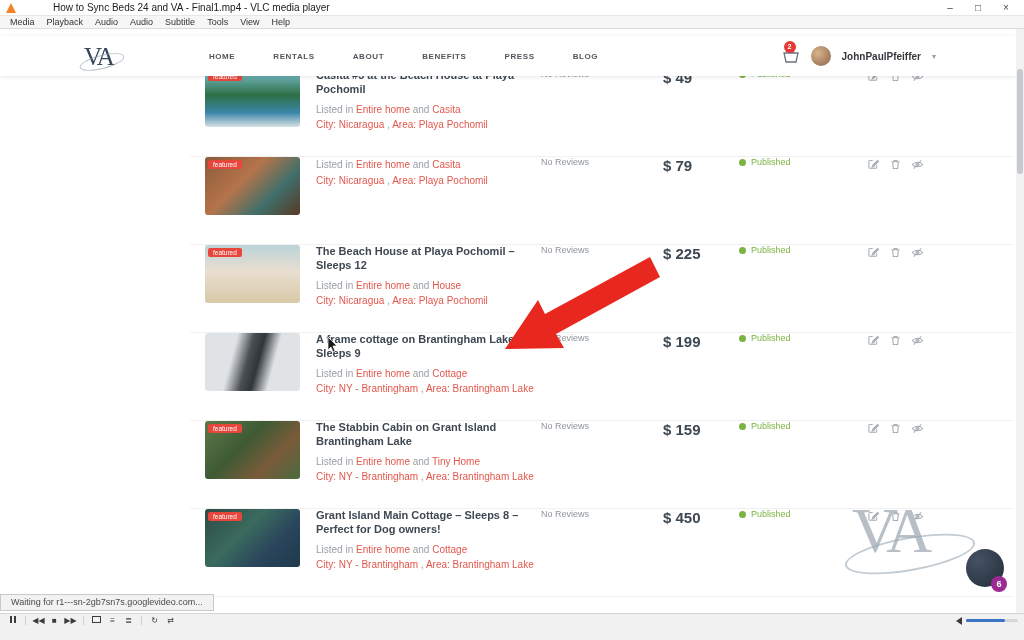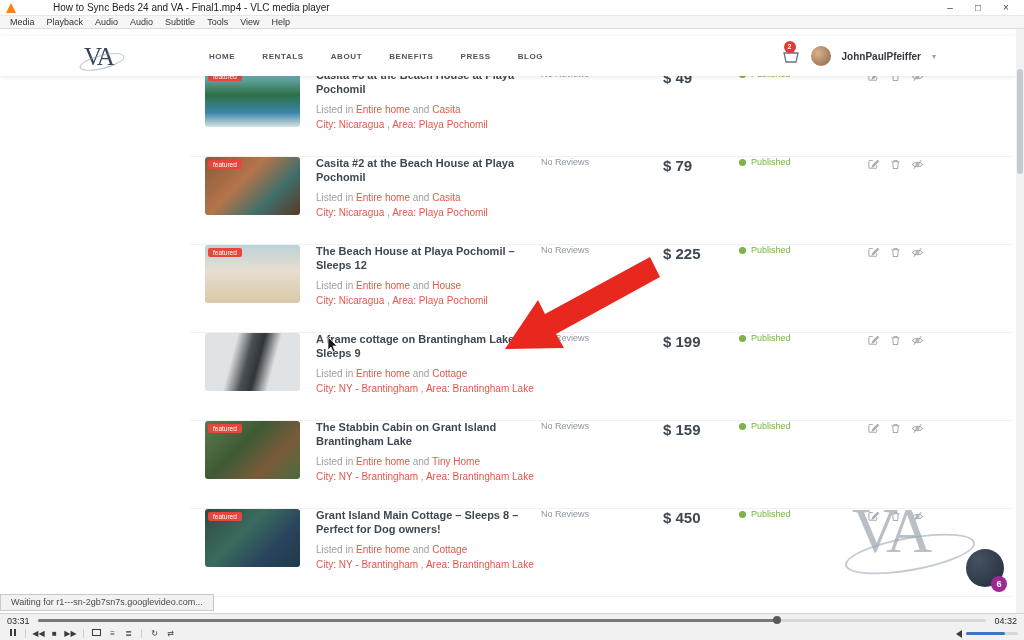--- a/index.html
+++ b/index.html
@@ -20,21 +20,21 @@
 
   
   .video { position:relative; width:1024px; height:584px; background:#ffffff; overflow:hidden; }
 
   .site-header { position:absolute; top:7px; left:0; right:8px; height:40px; background:#fff;
     box-shadow:0 1px 4px rgba(0,0,0,.10); display:flex; align-items:center; z-index:10; }
   .logo { margin-left:84px; font-family:"Liberation Serif", serif; font-size:25px; color:#36465a;
     letter-spacing:-2px; position:relative; line-height:1; }
   .logo .swoosh { position:absolute; left:-5px; top:11px; width:46px; height:14px;
     border:1px solid #8fa3b5; border-radius:50%; transform:rotate(-14deg); opacity:.65; }
-  .nav { display:flex; gap:27px; margin-left:96px; }
+  .nav { display:flex; gap:38px; margin-left:96px; }
   .nav span { font-size:8px; font-weight:bold; letter-spacing:.6px; color:#52565c; }
   .hdr-right { margin-left:auto; margin-right:80px; display:flex; align-items:center; gap:11px; }
   .cart { position:relative; width:18px; height:16px; }
   .cart svg { width:18px; height:16px; }
   .cart-badge { position:absolute; top:-7px; left:2px; min-width:12px; height:12px; border-radius:50%;
     background:#e53935; color:#fff; font-size:7px; font-weight:bold; text-align:center; line-height:12px; }
   .avatar { width:20px; height:20px; border-radius:50%;
     background:radial-gradient(circle at 35% 35%, #d9b48c, #8a6246); }
   .username { font-size:10px; font-weight:bold; color:#34383d; }
   .caret { font-size:8px; color:#9aa0a6; }
@@ -190,21 +190,20 @@
             </svg>
       </span>
     </div>
   </div>
 
   <div class="listing-row">
     <div class="thumb-wrap" style="background: linear-gradient(135deg, rgb(138, 90, 59), rgb(181, 116, 74) 40%, rgb(63, 111, 106) 70%, rgb(90, 56, 38));">
       <span class="featured-badge">featured</span>
     </div>
     <div class="col-main">
-      <div class="l-title">Casita #2 at the Beach House at Playa Pochomil</div>
       <div class="l-meta">
         <span>Listed in</span>
         <span class="red">Entire home</span>
         <span>and</span>
         <span class="red">Casita</span>
         <br>
         <span class="red">City:</span>
         <span class="red">Nicaragua</span><span> , </span><span class="red">Area:</span>
         <span class="red">Playa Pochomil</span>
       </div>
@@ -433,27 +432,20 @@
     <span class="chat-badge">6</span>
   </div>
 
   <svg class="overlay-svg" viewBox="0 0 1024 584">
     <polygon points="650,228 545,285 538,271 505,320 564,319 556,305 660,248" fill="#e8281e"></polygon>
     <polygon points="328,308 328,321 331,318 333,323 335,322 333,317 337,317" fill="#1a1a1a" stroke="#ffffff" stroke-width="0.7"></polygon>
   </svg>
 </div>
 
 <div class="vlc-bottom">
-  <div class="seek-row">
-    <span class="time">03:31</span>
-    <div class="seek-track">
-      <div class="seek-progress" style="width: 78%;"></div>
-    </div>
-    <span class="time">04:32</span>
-  </div>
   <div class="controls-row">
     <span class="ctl bars"><i></i><i></i></span>
     <span class="sep"></span>
     <span class="ctl">◀◀</span>
     <span class="ctl">■</span>
     <span class="ctl">▶▶</span>
     <span class="sep"></span>
     <span class="ctl"><span class="fs-box"></span></span>
     <span class="ctl">≡</span>
     <span class="ctl">≣</span>

